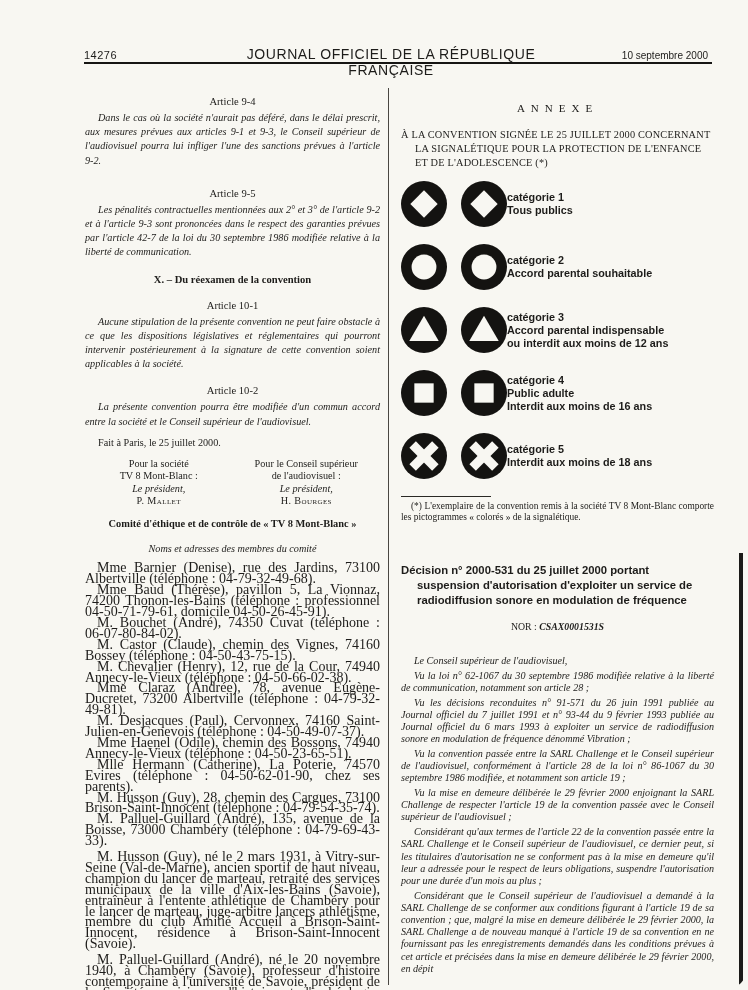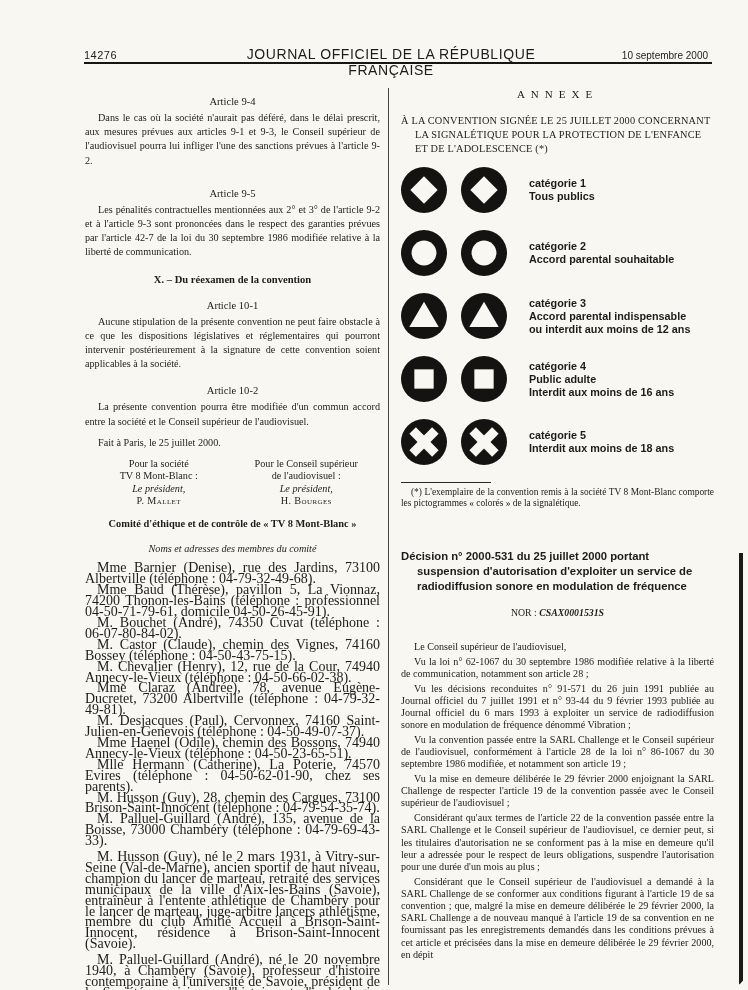--- a/index.html
+++ b/index.html
@@ -27,50 +27,49 @@
   
   .col-divider{position:absolute;left:388px;top:88px;width:1px;height:897px;background:#4a4742;}
   .col-left{position:absolute;left:85px;top:88px;width:295px;}
   .col-right{position:absolute;left:401px;top:88px;width:313px;}
 
   
   .art-heading{font-size:10.6px;line-height:13px;text-align:center;margin:0;font-weight:normal;}
   .mt-a{margin-top:7px;} .mt-b{margin-top:19px;} .mt-c{margin-top:13px;}
   .body-p{
     font-size:10.2px;line-height:14.2px;text-align:justify;
-    text-indent:13px;margin:3px 0 0 0;
+    text-indent:13px;margin:3px 0 0 0;font-style:italic;
   }
   .section-heading{font-size:10.6px;line-height:13px;text-align:center;font-weight:bold;margin:13px 0 0 0;}
   .fait{font-size:10.2px;line-height:14px;text-indent:13px;margin:7px 0 0 0;}
   .signatures{display:flex;margin-top:8px;}
   .sig{width:50%;text-align:center;font-size:10.2px;line-height:12.4px;}
   .sig .role{font-style:italic;}
   .sig .name{font-variant:small-caps;letter-spacing:.4px;}
   .committee-heading{font-size:10.4px;text-align:center;font-weight:bold;margin:10px 0 0 0;line-height:13px;}
   .committee-sub{font-size:10.2px;text-align:center;font-style:italic;margin:13px 0 0 0;line-height:12px;}
   .members{margin-top:8px;}
   .member-p{
     font-size:14px;line-height:10.9px;text-align:justify;
     text-indent:12px;margin:0;
   }
   .member-p.gap{margin-top:5px;}
 
   
-  .annexe-heading{font-size:11px;text-align:center;letter-spacing:6px;margin:0 0 0 0;font-weight:normal;line-height:13px;}
+  .annexe-heading{font-size:11px;text-align:center;letter-spacing:6px;margin:14px 0 0 0;font-weight:normal;line-height:13px;}
   .annexe-title{
     font-size:10.3px;line-height:14px;margin:13px 0 0 0;
     padding-left:14px;text-indent:-14px;letter-spacing:.2px;
   }
   .picto-rows{margin-top:11px;}
   .picto-row{display:flex;align-items:center;margin-bottom:17px;height:46px;}
   .picto{width:46px;height:46px;flex:0 0 46px;}
   .picto + .picto{margin-left:14px;}
   .picto svg{display:block;width:46px;height:46px;}
   .picto-label{
-    margin-left:22px;
     font-family:"Liberation Sans","DejaVu Sans",sans-serif;
     font-weight:bold;font-size:10.8px;line-height:13px;
   }
   .fn-rule{width:90px;height:1px;background:#2a2925;margin-top:7px;}
   .footnote{font-size:9.4px;line-height:11px;text-align:justify;text-indent:10px;margin:4px 0 0 0;}
   .decision-heading{
     font-family:"Liberation Sans","DejaVu Sans",sans-serif;
     font-weight:bold;font-size:11.3px;line-height:15px;
     margin:40px 0 0 0;padding-left:16px;text-indent:-16px;
   }

